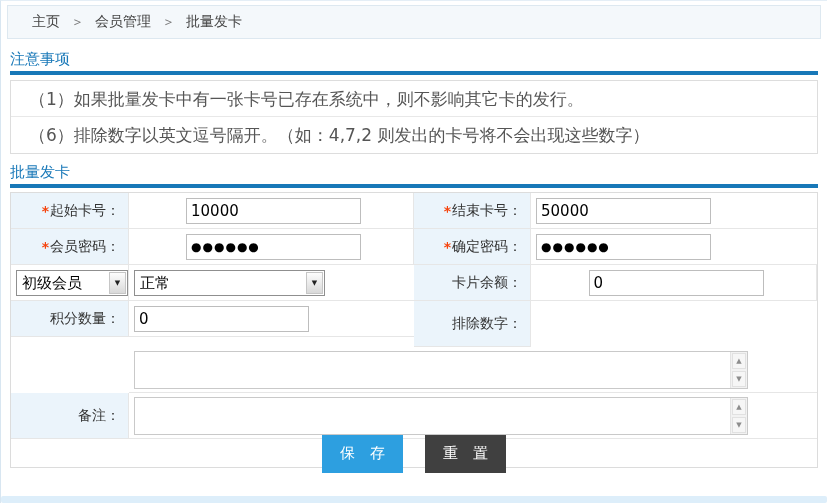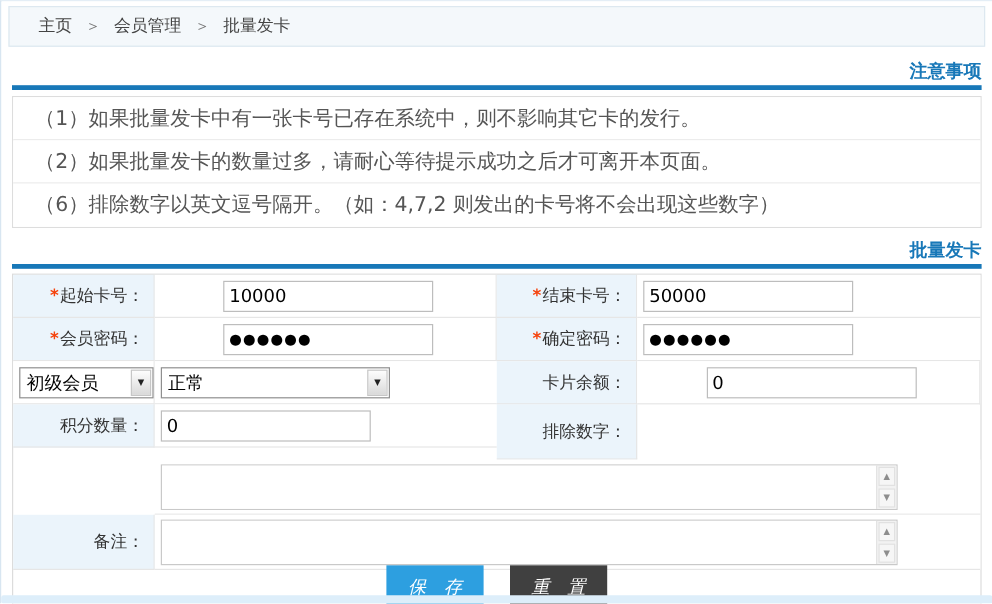--- a/index.html
+++ b/index.html
@@ -12,22 +12,22 @@
   .crumb-bar { margin:4px 6px 0 6px; height:34px; background:#f4f8fb;
     border:1px solid #dde8f0; display:flex; align-items:center; padding-left:24px;
     font-size:14px; color:#444; }
   .crumb-link { color:#444; cursor:pointer; }
   .crumb-sep { color:#777; margin:0 11px; font-size:13px; }
   .crumb-current { color:#444; }
 
   .content { padding:0 9px; }
 
   
-  .sec-title { margin-top:10px; font-size:15px; font-weight:bold; color:#1878b8;
-    line-height:20px;text-align:right; }
+  .sec-title { margin-top:10px; font-size:15px; font-weight:normal; color:#1878b8;
+    line-height:20px; }
   .sec-bar { margin-top:2px; height:4px; background:#1878b8; }
 
   
   .notice-box { margin-top:5px; border:1px solid #ddd; }
   .notice-row { height:36px; line-height:36px; padding-left:18px; font-size:17px;
     color:#555; border-bottom:1px solid #e8e8e8; background:#fff;
     white-space:nowrap; overflow:hidden; }
   .notice-row:last-child { border-bottom:none; }
 
   
@@ -66,21 +66,21 @@
   .ta-sb { position:absolute; top:0; right:0; bottom:0; width:17px; background:#f2f2f2;
     border-left:1px solid #e3e3e3; display:flex; flex-direction:column;
     justify-content:space-between; padding:1px; }
   .sb-btn { height:16px; background:#f6f6f6; border:1px solid #e1e1e1; color:#8d8d8d;
     display:flex; align-items:center; justify-content:center; font-size:7px; }
 
   
   .btn-row { height:28px; border-bottom:none; display:flex; align-items:center;
     justify-content:center; gap:22px; }
   .btn { height:40px; width:81px; border:none; color:#fff; font-size:15px;
-    font-family:inherit; cursor:pointer; text-align:center; line-height:27px;font-style:italic; }
+    font-family:inherit; cursor:pointer; text-align:center; line-height:27px; }
   .btn-save { background:#2d9fe0; }
   .btn-reset { background:#404040; }
 
   
   .footer-strip { position:absolute; left:0; right:0; bottom:0; height:7px;
     background:#ddeefa; border-radius:2px; }
 </style>
 </head>
 <body>
 
@@ -93,21 +93,20 @@
     <span class="crumb-sep">＞</span>
     <span class="crumb-current">批量发卡</span>
   </div>
 
   <div class="content">
 
     <div class="sec-title">注意事项</div>
     <div class="sec-bar"></div>
     <div class="notice-box">
       <div class="notice-row">（1）如果批量发卡中有一张卡号已存在系统中，则不影响其它卡的发行。</div>
-      <div class="notice-row">（2）如果批量发卡的数量过多，请耐心等待提示成功之后才可离开本页面。</div>
       <div class="notice-row">（6）排除数字以英文逗号隔开。（如：4,7,2 则发出的卡号将不会出现这些数字）</div>
     </div>
 
     <div class="sec-title form-sec-title">批量发卡</div>
     <div class="sec-bar"></div>
 
     <div class="form-table">
 
       <div class="cell lbl">
         <span class="req">*</span>

